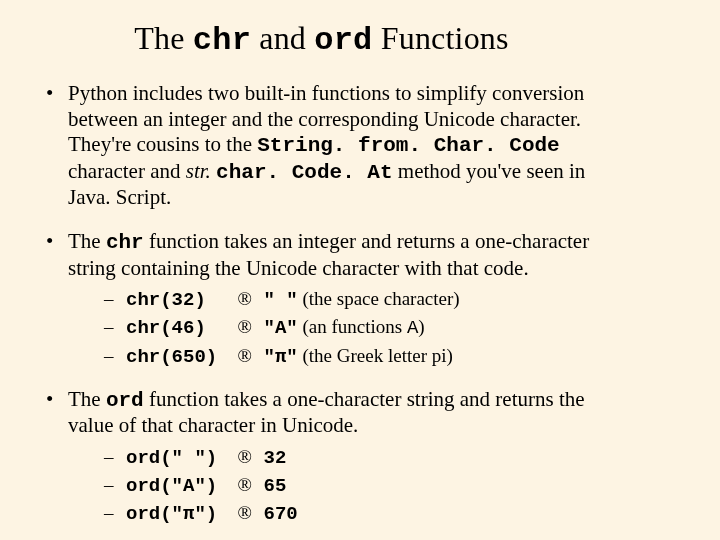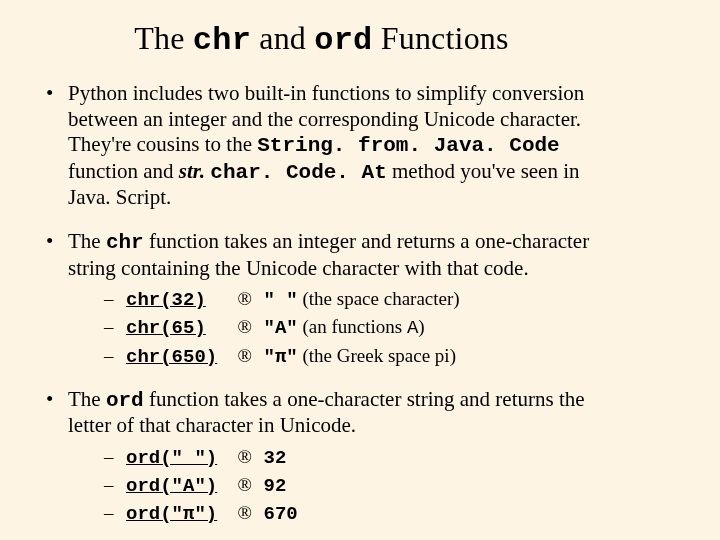--- a/index.html
+++ b/index.html
@@ -66,85 +66,84 @@
     content: "–";
     position: absolute;
     left: 0;
     top: 0;
   }
   .codecol {
     display: inline-block;
     font-family: "Courier New", Courier, monospace;
     font-weight: bold;
     min-width: 100px;
-    text-decoration: underline;
   }
   .arrow {
     display: inline-block;
     font-family: "Times New Roman", serif;
     width: 28px;
     text-align: center;
   }
   .out {
     display: inline-block;
   }
   .outmono {
     font-family: "Courier New", Courier, monospace;
     font-weight: bold;
   }
-  .it { font-style: italic; font-weight: bold; }
+  .it { font-style: italic; }
 </style>
 </head>
 <body>
 
 <div class="slide">
 
   <h1>
     <span>The </span><span class="monob">chr</span><span> and </span><span class="monob">ord</span><span> Functions</span>
   </h1>
 
   <ul class="top">
 
     <li>
-      <span>Python includes two built-in functions to simplify conversion between an integer and the corresponding Unicode character. They're cousins to the </span><span class="monob">String. from. Java. Code</span><span> function and </span><span class="it">str. </span><span class="monob">char. Code. At</span><span> method you've seen in Java. Script.</span>
+      <span>Python includes two built-in functions to simplify conversion between an integer and the corresponding Unicode character. They're cousins to the </span><span class="monob">String. from. Char. Code</span><span> character and </span><span class="it">str. </span><span class="monob">char. Code. At</span><span> method you've seen in Java. Script.</span>
     </li>
 
     <li>
       <span>The </span><span class="monob">chr</span><span> function takes an integer and returns a one-character string containing the Unicode character with that code.</span>
       <ul class="sub">
         <li>
           <span class="codecol">chr(32)</span>
           <span class="arrow">®</span>
           <span class="out"><span class="outmono">" "</span><span> (the space character)</span></span>
         </li>
         <li>
-          <span class="codecol">chr(65)</span>
+          <span class="codecol">chr(46)</span>
           <span class="arrow">®</span>
           <span class="out"><span class="outmono">"A"</span><span> (an functions </span><span class="mono">A</span><span>)</span></span>
         </li>
         <li>
           <span class="codecol">chr(650)</span>
           <span class="arrow">®</span>
-          <span class="out"><span class="outmono">"π"</span><span> (the Greek space pi)</span></span>
+          <span class="out"><span class="outmono">"π"</span><span> (the Greek letter pi)</span></span>
         </li>
       </ul>
     </li>
 
     <li>
-      <span>The </span><span class="monob">ord</span><span> function takes a one-character string and returns the letter of that character in Unicode.</span>
+      <span>The </span><span class="monob">ord</span><span> function takes a one-character string and returns the value of that character in Unicode.</span>
       <ul class="sub">
         <li>
           <span class="codecol">ord(" ")</span>
           <span class="arrow">®</span>
           <span class="out outmono">32</span>
         </li>
         <li>
           <span class="codecol">ord("A")</span>
           <span class="arrow">®</span>
-          <span class="out outmono">92</span>
+          <span class="out outmono">65</span>
         </li>
         <li>
           <span class="codecol">ord("π")</span>
           <span class="arrow">®</span>
           <span class="out outmono">670</span>
         </li>
       </ul>
     </li>
 
   </ul>

